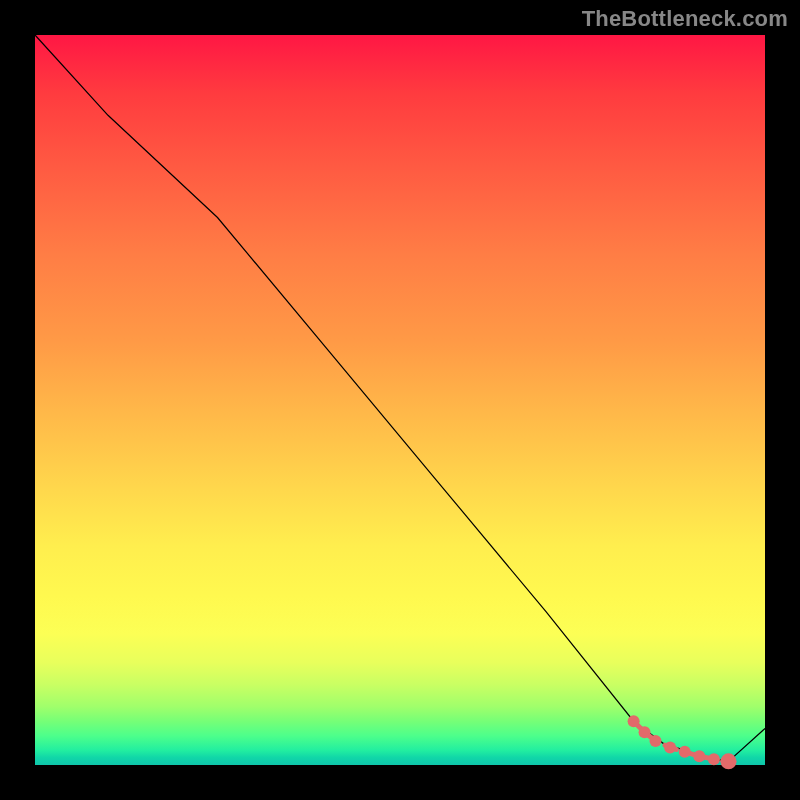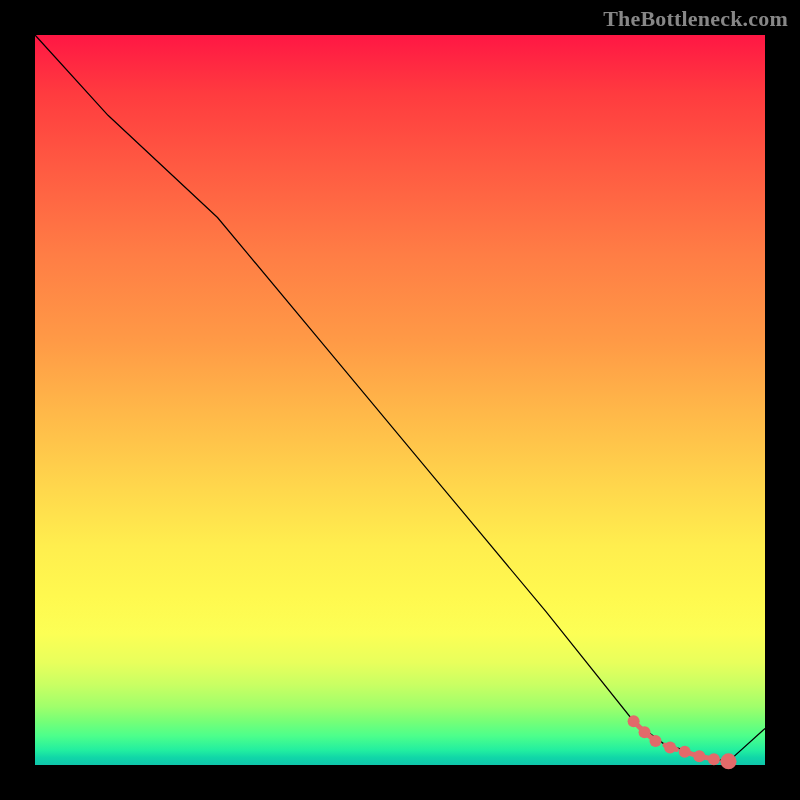--- a/index.html
+++ b/index.html
@@ -41,21 +41,21 @@
       #4dff8b 96%,
       #22eea0 98%,
       #10d6a8 99%,
       #0fc6ab 100%
     );
   }
   .watermark {
     position: absolute;
     top: 6px;
     right: 12px;
-    font-family: Liberation Serif, serif;
+    font-family: Liberation Sans, sans-serif;
     font-size: 22px;
     font-weight: 600;
     color: #878787;
     letter-spacing: 0.2px;
     user-select: none;
   }
   svg.overlay {
     position: absolute;
     left: 35px;
     top: 35px;

